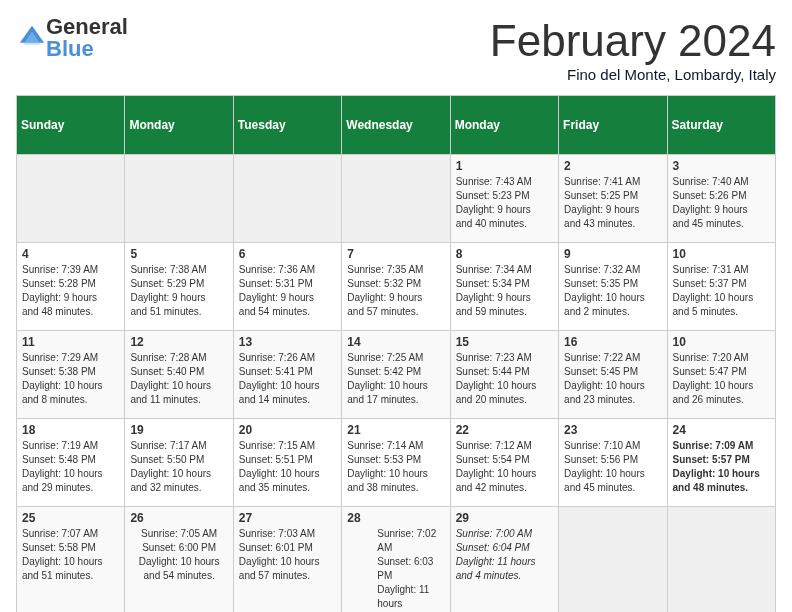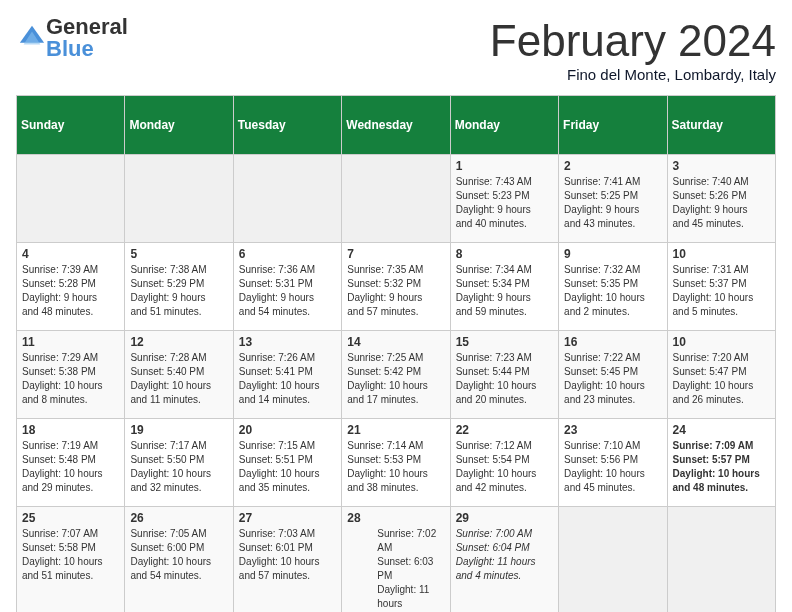--- a/index.html
+++ b/index.html
@@ -309,21 +309,21 @@
       <tr>
         <td>
           <span class="day-num">25</span>
           <div class="day-info" style="white-space: pre-line;">Sunrise: 7:07 AM
 Sunset: 5:58 PM
 Daylight: 10 hours
 and 51 minutes.</div>
         </td>
         <td>
           <span class="day-num">26</span>
-          <div class="day-info" style="white-space: pre-line;">Sunrise: 7:05 AM
+          <div class="day-info" style="white-space: pre-line; text-align: center;">Sunrise: 7:05 AM
 Sunset: 6:00 PM
 Daylight: 10 hours
 and 54 minutes.</div>
         </td>
         <td>
           <span class="day-num">27</span>
           <div class="day-info" style="white-space: pre-line;">Sunrise: 7:03 AM
 Sunset: 6:01 PM
 Daylight: 10 hours
 and 57 minutes.</div>

